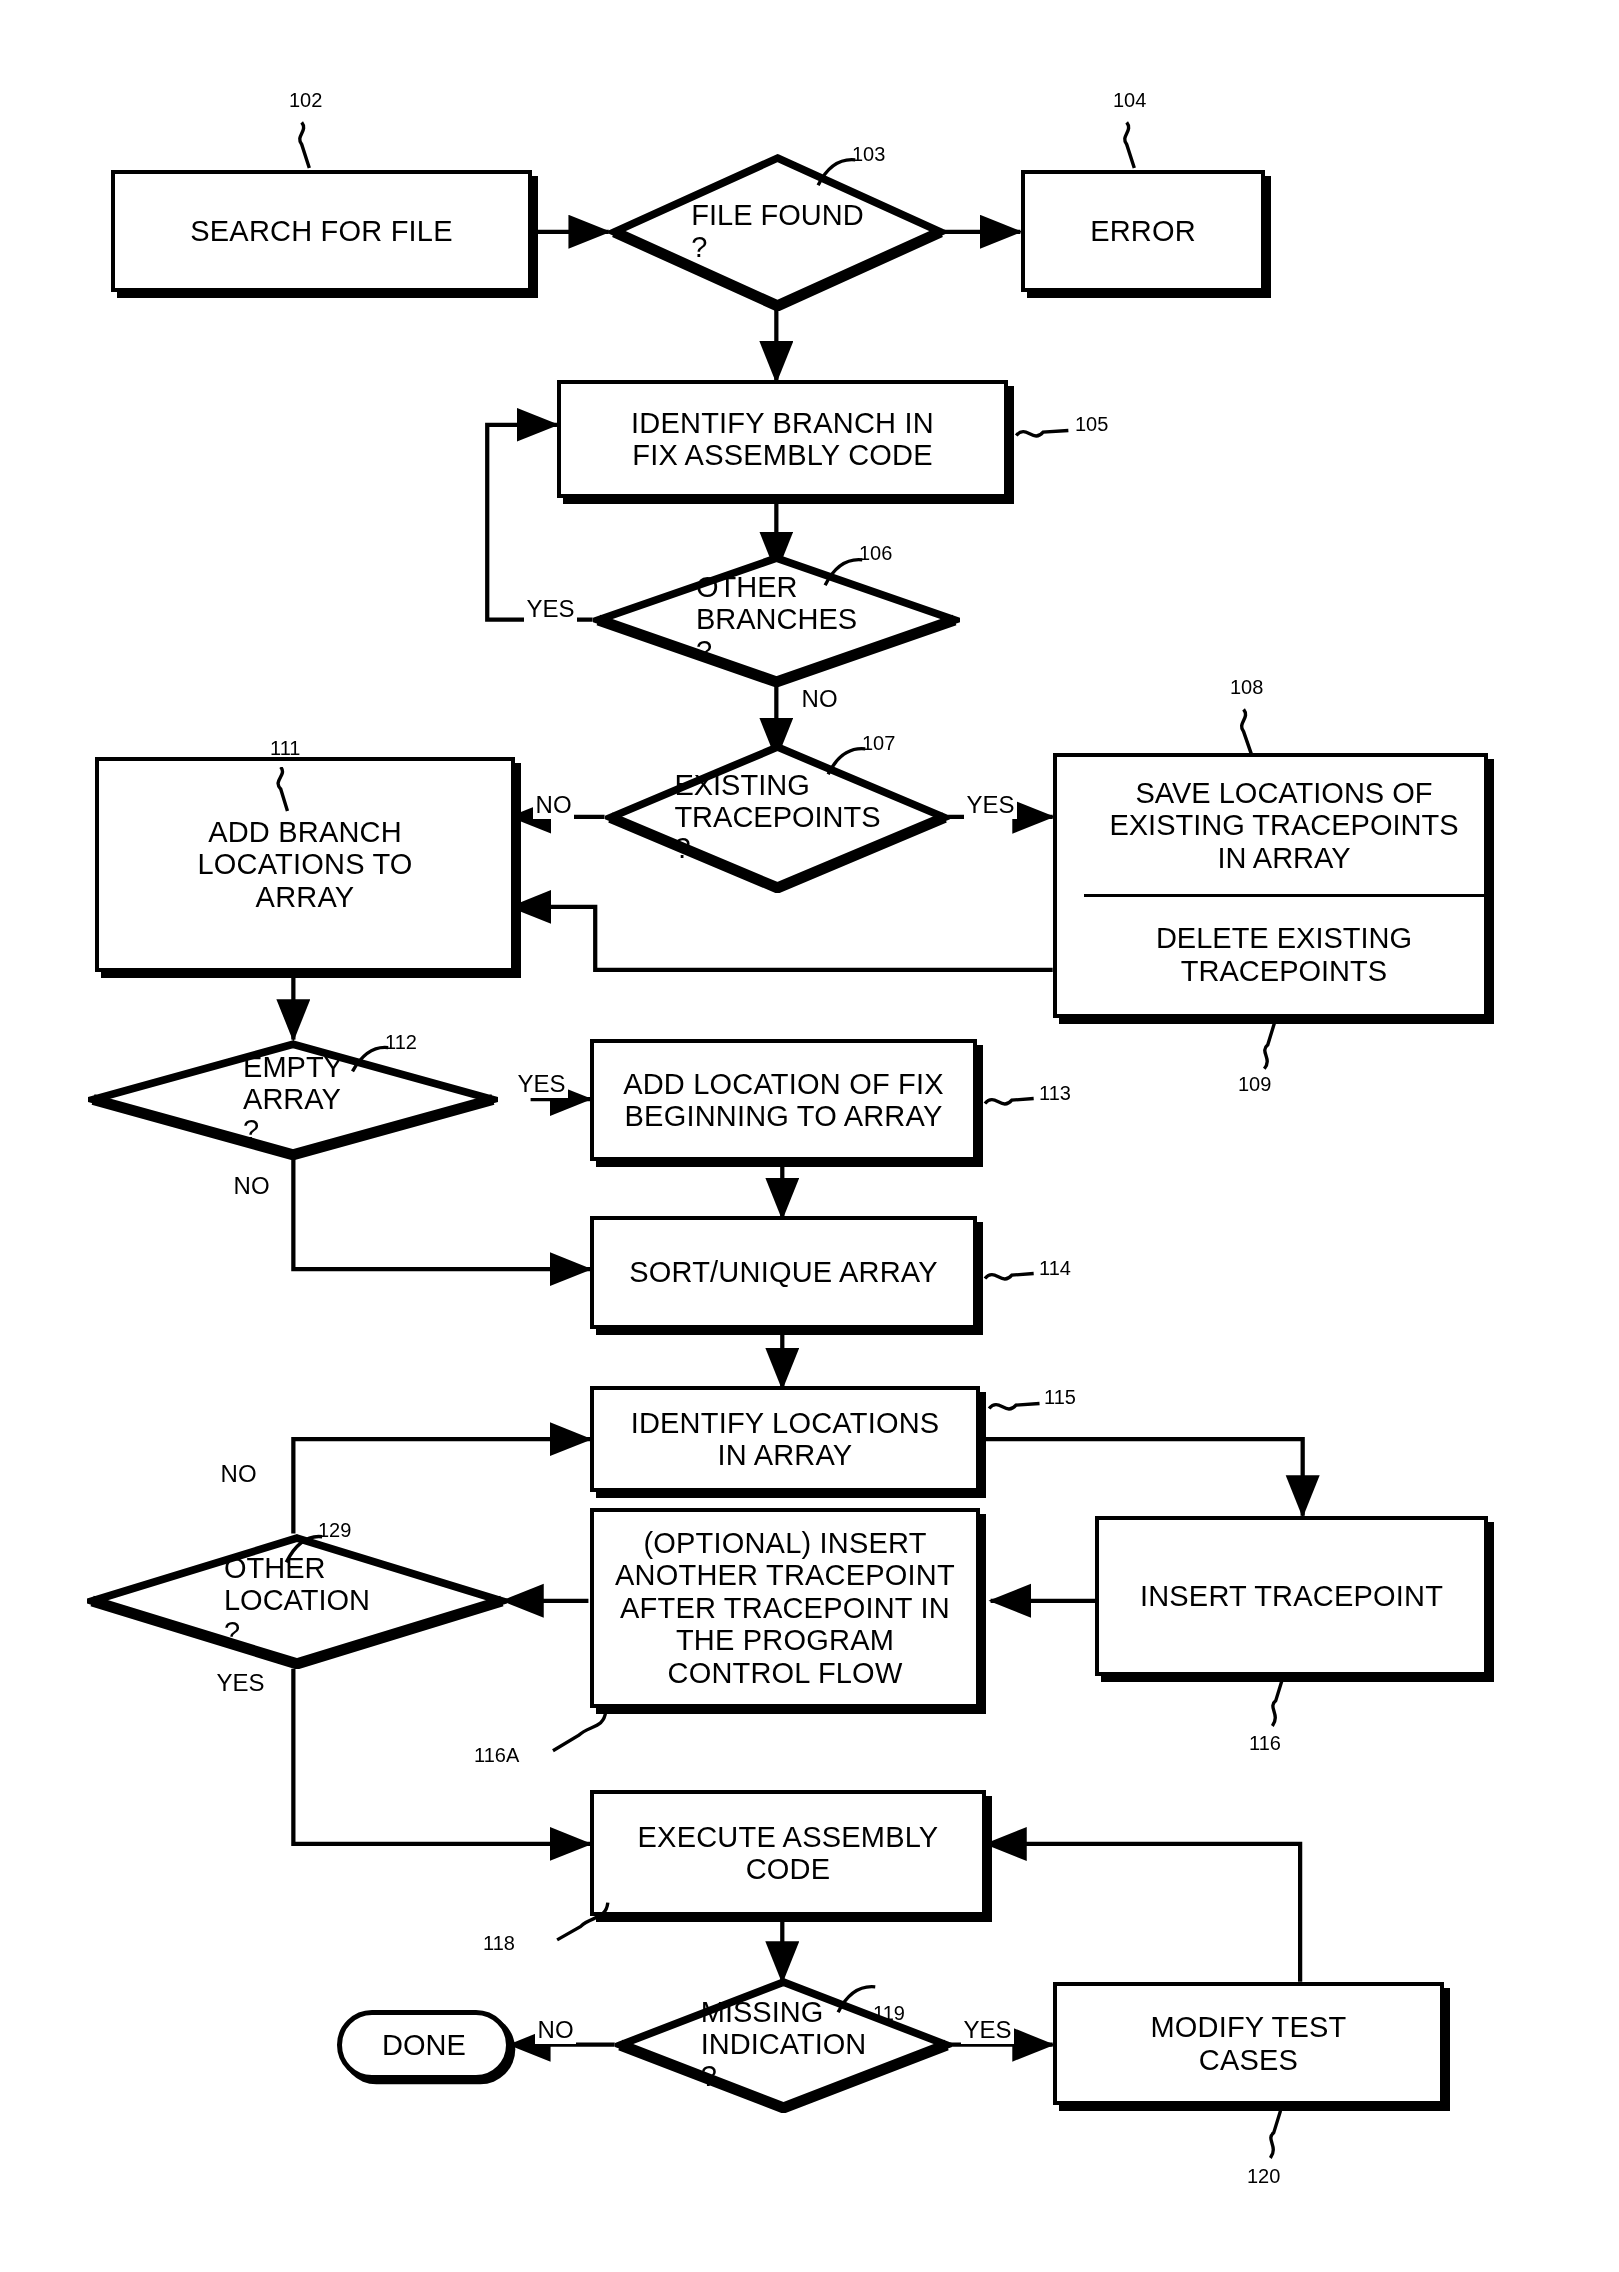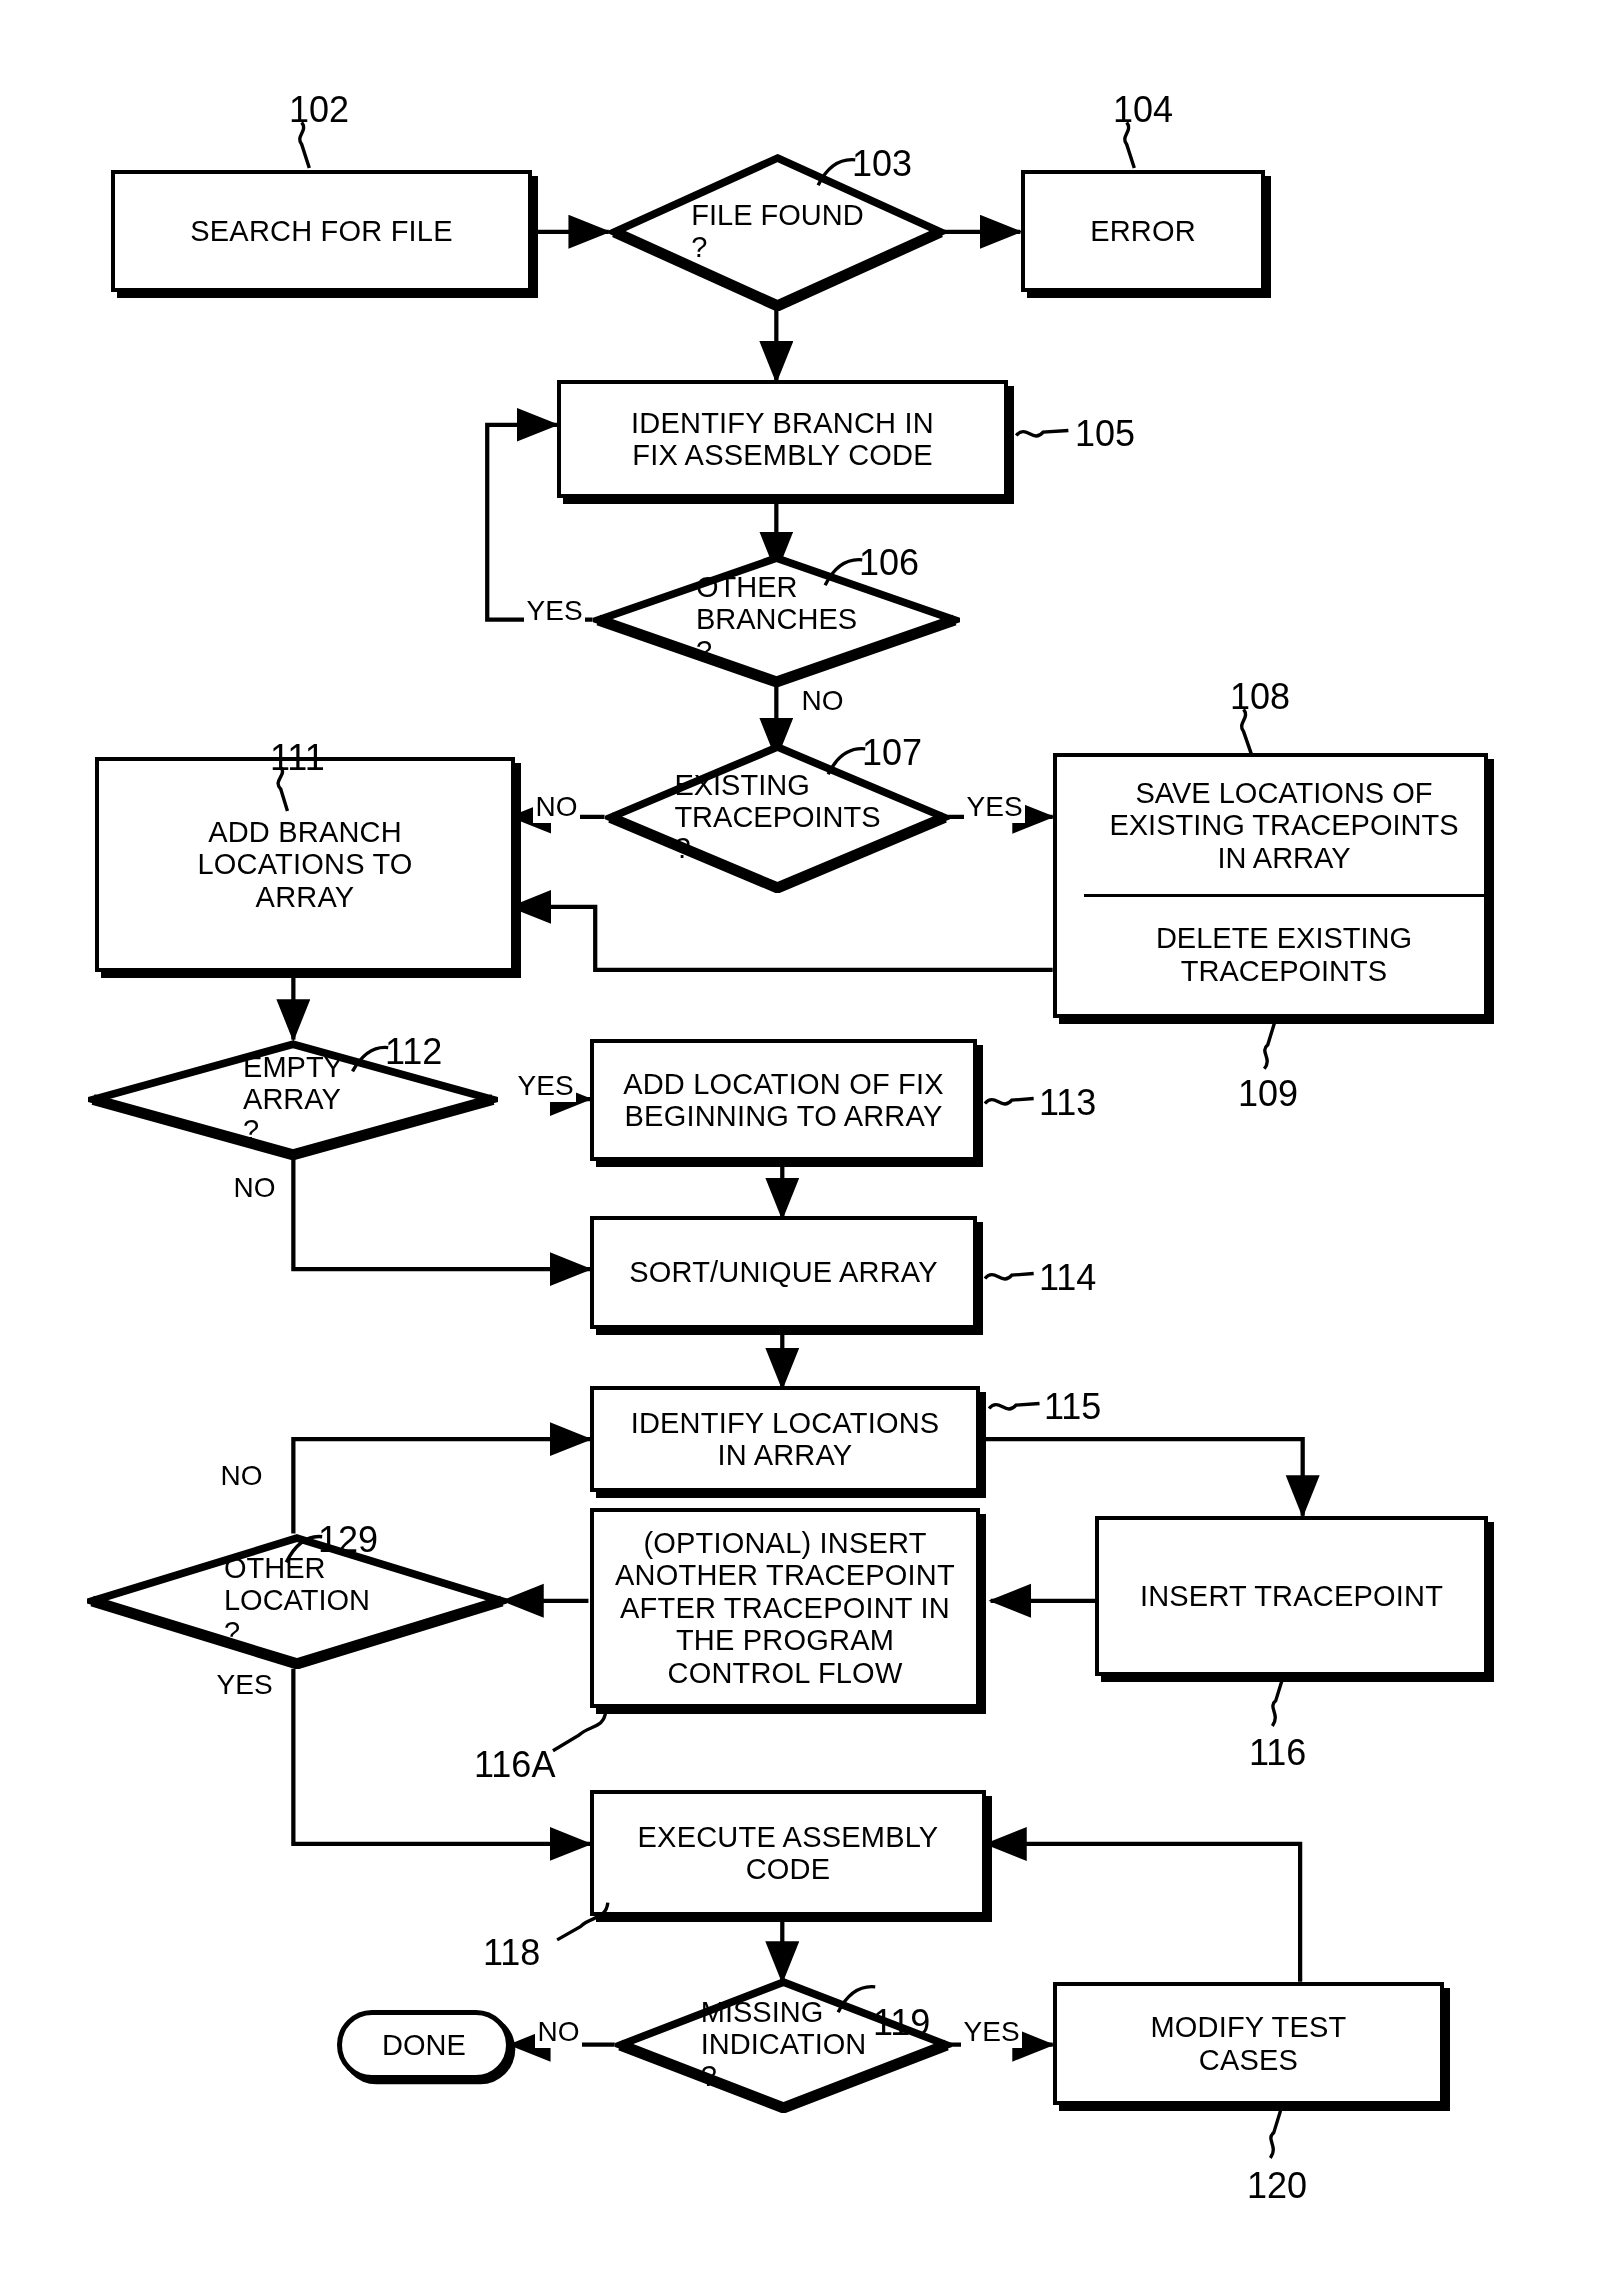--- a/index.html
+++ b/index.html
@@ -18,22 +18,22 @@
         box-sizing:border-box;line-height:1.12;margin-left:27px;}
   .box2 .half.top{border-bottom:3.4px solid #000;}
 
   .term{border:5.1px solid #000;border-radius:37px;box-shadow:4.3px 4.3px 0 0 #000;}
 
   .dia{position:absolute;z-index:3;}
   .dia .lbl{position:absolute;left:0;top:0;width:100%;height:100%;
         display:flex;align-items:center;justify-content:center;
         line-height:1.1;z-index:4;}
 
-  .reftag{position:absolute;z-index:5;font-size:36px;letter-spacing:0px;}
-  .edgelabel{position:absolute;z-index:5;font-size:28px;background:#fff;padding:0 2.6px;}
+  .reftag{position:absolute;z-index:5;font-size:20px;letter-spacing:0px;}
+  .edgelabel{position:absolute;z-index:5;font-size:24px;background:#fff;padding:0 2.6px;}
   .f34{font-size:29px;}
 </style>
 </head>
 <body>
 
 <div id="stage">
 
   <svg id="wires" viewBox="0 0 1904 2672">
     <defs>
       <marker id="ah" markerWidth="12" markerHeight="12" refX="9.5" refY="4" orient="auto" markerUnits="strokeWidth">

